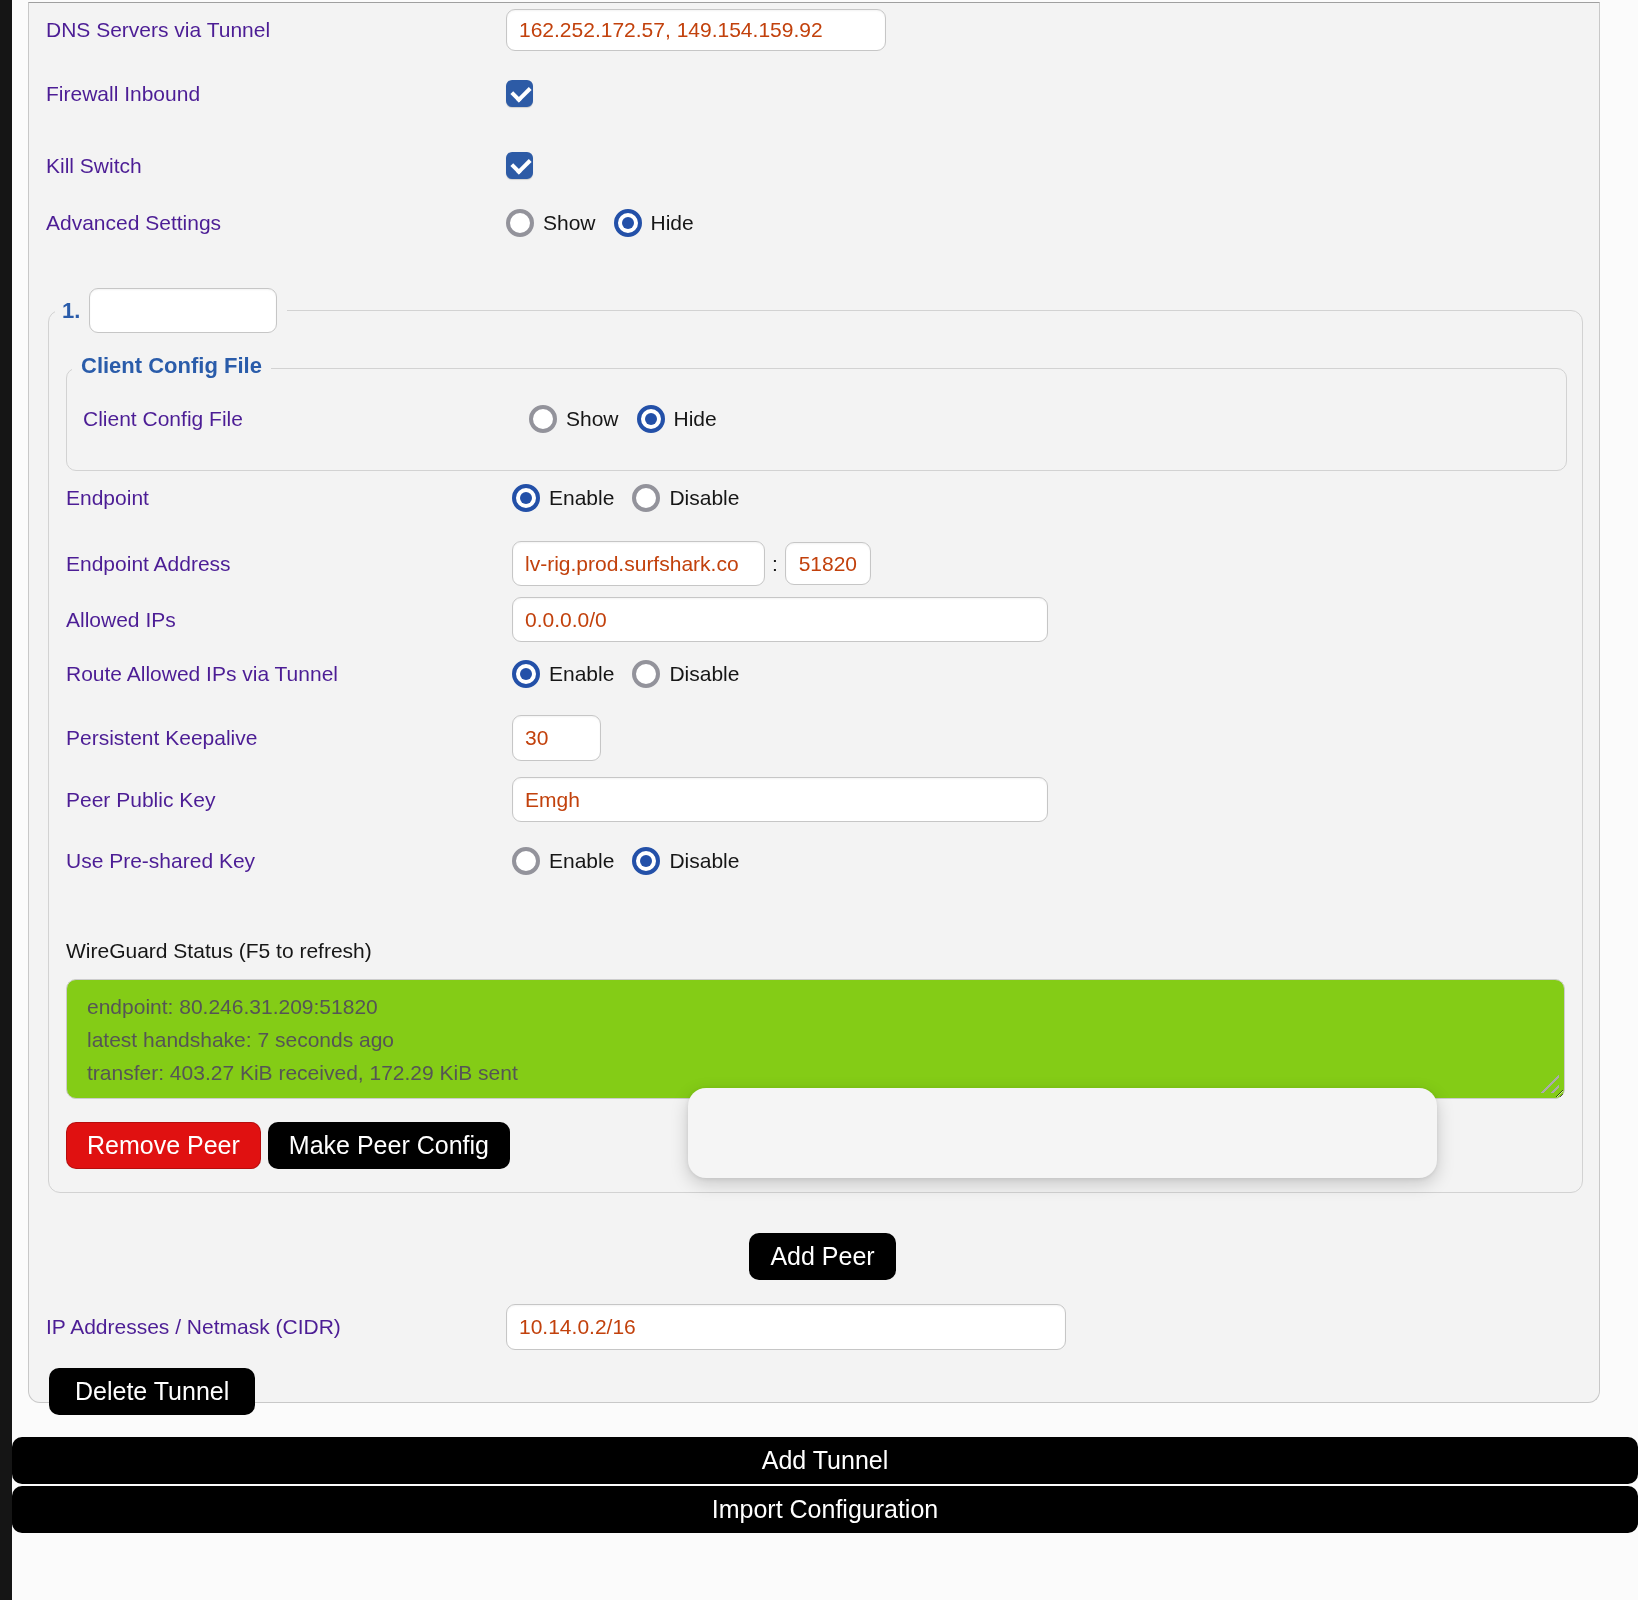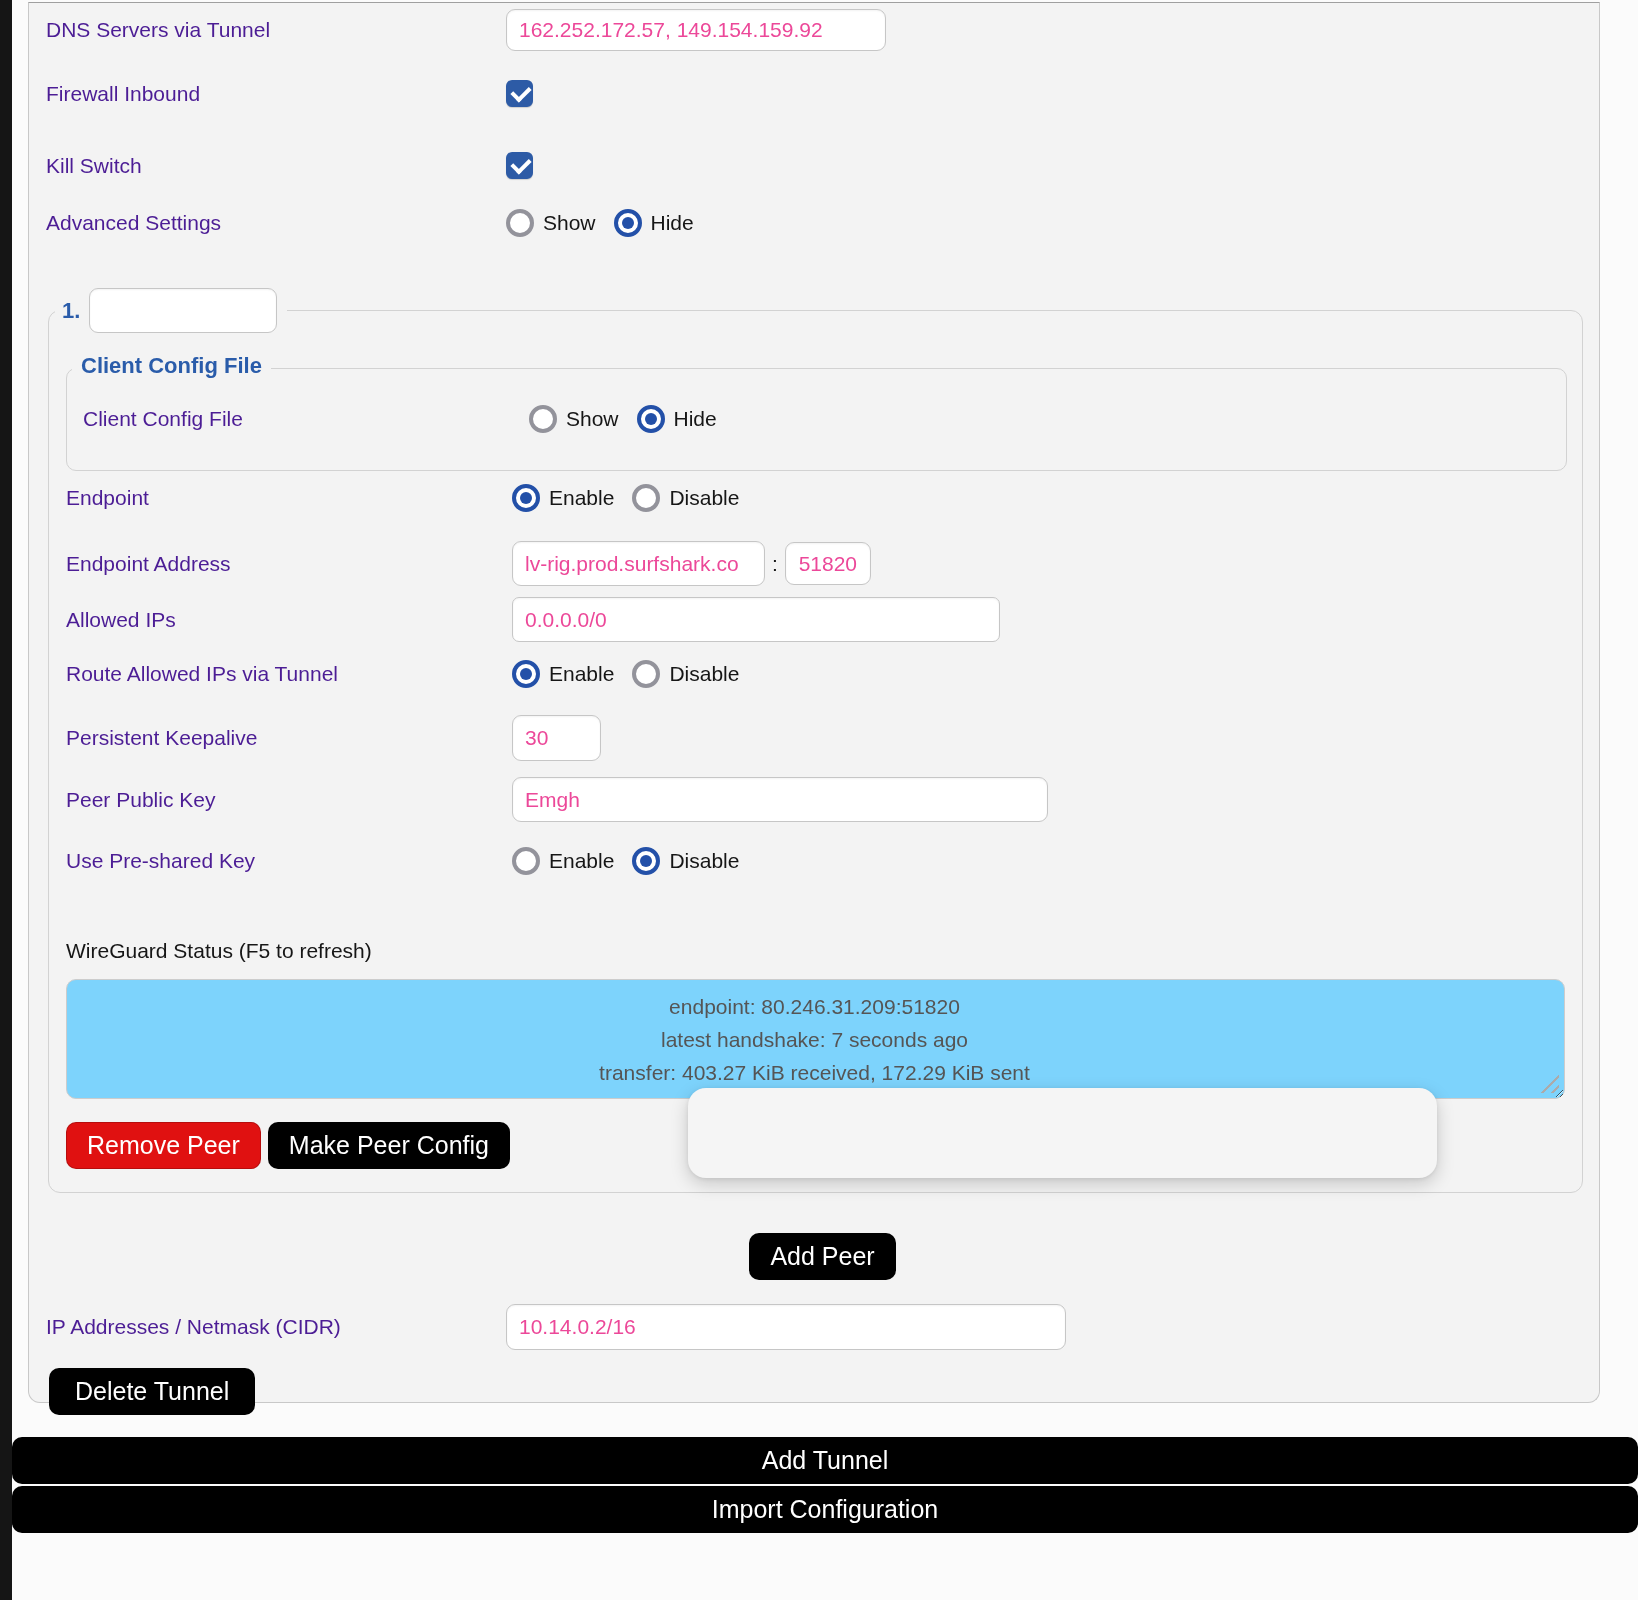--- a/index.html
+++ b/index.html
@@ -23,21 +23,21 @@
     border-top-color: #9f9f9f;
     border-radius: 0 0 12px 12px;
     padding: 6px 0 0 17px;
   }
   .row { display: flex; align-items: center; }
   .row .lbl { width: 460px; flex: none; color: #4c1d95; }
   .txt-input {
     height: 42px; background: #fff;
     border: 1px solid #c6c6c6; border-radius: 9px;
     font-family: "Liberation Sans", sans-serif;
-    font-size: 21px; color: #ec4899; padding: 0 12px;
+    font-size: 21px; color: #c2410c; padding: 0 12px;
     box-shadow: inset 0 1px 2px rgba(0,0,0,0.05);
     outline: none;
   }
   
   .checkbox {
     width: 27px; height: 27px; border-radius: 6px;
     background: #2d5ba6; display: inline-block; position: relative;
     box-shadow: 0 1px 1px rgba(0,0,0,0.15);
   }
   .checkbox::after {
@@ -95,24 +95,24 @@
     position: absolute; top: -16px; left: 5px;
     background: #f3f3f3; padding: 0 9px;
     color: #2a5caa; font-weight: bold; font-size: 22px;
   }
   .client-fieldset .lbl { width: 451px; }
   .tunnel-fieldset .row .lbl { width: 446px; }
   
   .status-box {
     position: relative;
     margin-top: 14px; width: 1499px; height: 120px;
-    background: #7dd3fc; border: 1px solid #ccc; border-radius: 10px;
-    padding: 10px 40px 0 38px;
+    background: #84cc16; border: 1px solid #ccc; border-radius: 10px;
+    padding: 10px 40px 0 20px;
     color: #555; line-height: 33px;
-    overflow: hidden; resize: both; text-align: center;
+    overflow: hidden; resize: both;
   }
   .status-box::after {
     content: ""; position: absolute; right: 5px; bottom: 5px;
     width: 24px; height: 24px;
     background: repeating-linear-gradient(135deg, #ababab 0 2px, transparent 2px 7px);
     clip-path: polygon(100% 0, 100% 100%, 0 100%);
   }
   .colon { margin: 0 7px; }
   .center-row { display: flex; justify-content: center; }
   
@@ -195,21 +195,21 @@
 
       <div class="row" style="height:47px; margin-top:28px;">
         <span class="lbl">Endpoint Address</span>
         <input class="txt-input" style="width: 253px; height: 45px;" type="text" value="lv-rig.prod.surfshark.co">
         <span class="colon">:</span>
         <input class="txt-input" style="width: 86px; height: 43px; text-align: center;" type="text" value="51820">
       </div>
 
       <div class="row" style="height:45px; margin-top:10px;">
         <span class="lbl">Allowed IPs</span>
-        <input class="txt-input" style="width: 488px; height: 45px; border-radius: 7px;" type="text" value="0.0.0.0/0">
+        <input class="txt-input" style="width: 536px; height: 45px;" type="text" value="0.0.0.0/0">
       </div>
 
       <div class="row" style="height:28px; margin-top:18px;">
         <span class="lbl">Route Allowed IPs via Tunnel</span>
         <span class="radio-group">
           <span class="radio checked"></span>
           <span class="opt">Enable</span>
           <span class="radio"></span>
           <span class="opt">Disable</span>
         </span>

